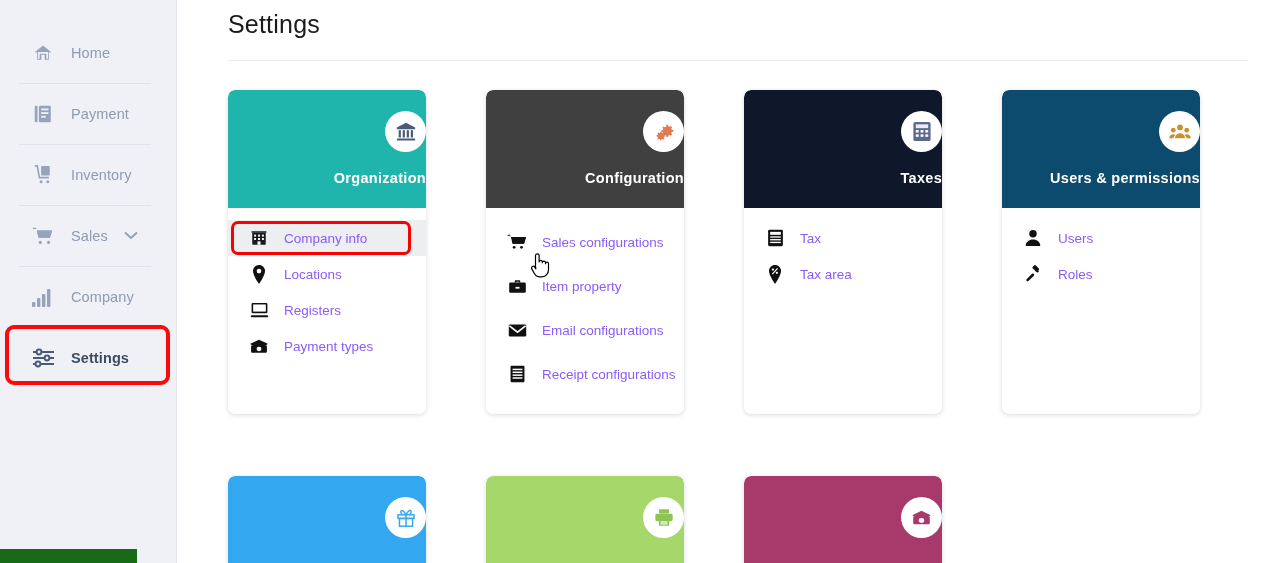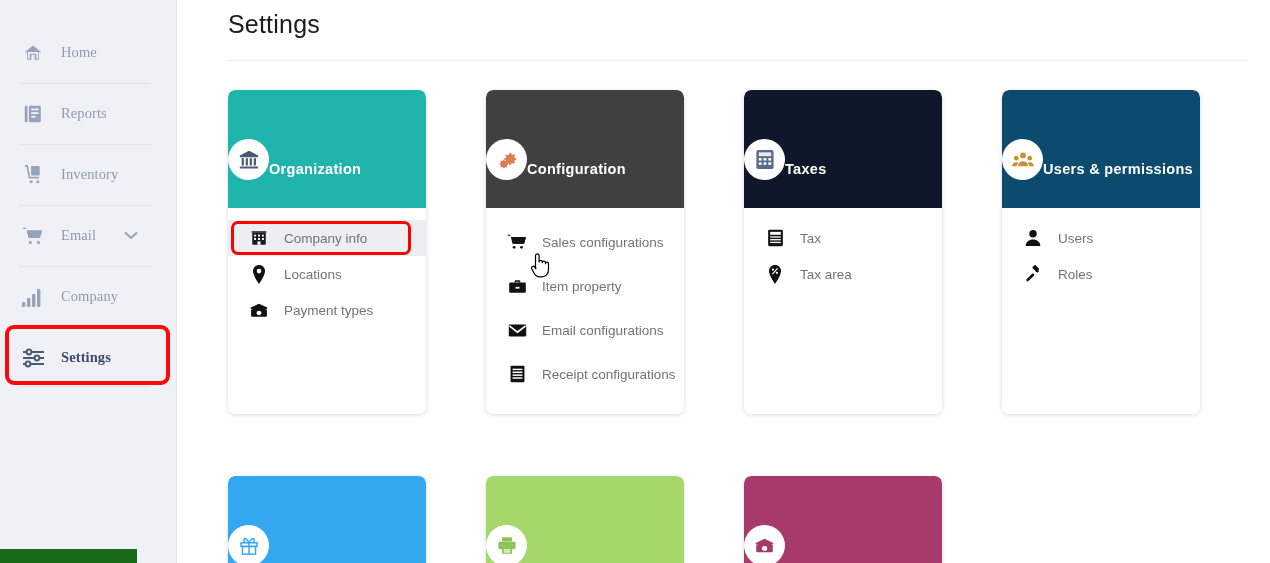--- a/index.html
+++ b/index.html
@@ -17,24 +17,23 @@
     background: #eff1f6;
     flex: 0 0 177px;
     position: relative;
     padding-top: 22px;
     border-right: 1px solid #e2e5ec;
   }
   .nav-item {
     height: 61px;
     display: flex;
     align-items: center;
-    padding-left: 19px;
+    padding-left: 29px;
     position: relative;
     cursor: pointer;
-    font-family: Liberation Serif, serif;
   }
   .nav-item + .nav-item::before,
   .nav-sep {
     content: "";
     position: absolute;
     top: 0; left: 19px; right: 25px;
     height: 1px;
     background: #e0e3ea;
   }
   .nav-icon {
@@ -109,22 +108,22 @@
     background: #ffffff;
     border-radius: 7px;
     box-shadow: 0 1px 4px rgba(60,70,90,.20);
     overflow: hidden;
     flex: 0 0 198px;
   }
   .card-top {
     height: 118px;
     border-radius: 7px 7px 0 0;
     display: flex;
-    flex-direction: row;
-    align-items: center;
+    flex-direction: column;
+    align-items: flex-end;
     padding-top: 21px;
   }
   .card-badge {
     width: 41px; height: 41px;
     border-radius: 50%;
     background: #ffffff;
     display: flex; align-items: center; justify-content: center;
   }
   .card-badge svg { display: block; }
   .card-title {
@@ -150,21 +149,21 @@
   .card-link.selected { background: #eceef0; }
   .link-icon {
     width: 20px; height: 20px;
     flex: 0 0 20px;
     display: flex; align-items: center; justify-content: center;
   }
   .link-icon svg { display: block; }
   .link-label {
     margin-left: 15px;
     font-size: 13.5px;
-    color: #737373;
+    color: #8b5cf6;
     white-space: nowrap;
   }
   
   .sel-ring {
     position: absolute;
     left: 3px; top: 1px;
     width: 180px; height: 34px;
     border: 3px solid #fb0000;
     border-radius: 7px;
     pointer-events: none;
@@ -198,21 +197,21 @@
     <div class="nav-item">
       <span class="nav-icon">
         <svg width="22" height="22" viewBox="0 0 24 24" fill="currentColor">
             <rect x="3" y="3" width="3" height="18" rx="1"></rect>
             <rect x="7.5" y="3" width="13" height="18" rx="1.5"></rect>
             <rect x="10" y="6" width="8" height="2" fill="#eff1f6"></rect>
             <rect x="10" y="10" width="8" height="2" fill="#eff1f6"></rect>
             <rect x="10" y="14" width="5" height="2" fill="#eff1f6"></rect>
           </svg>
       </span>
-      <span class="nav-label">Reports</span>
+      <span class="nav-label">Payment</span>
     </div>
 
     <div class="nav-item">
       <span class="nav-icon">
         <svg width="23" height="23" viewBox="0 0 24 24" fill="none" stroke="currentColor" stroke-width="1.7">
             <path d="M3 3h2.5l2.2 12.2h10"></path>
             <circle cx="9.5" cy="19.5" r="1.6" fill="currentColor" stroke="none"></circle>
             <circle cx="16.5" cy="19.5" r="1.6" fill="currentColor" stroke="none"></circle>
             <rect x="9.5" y="3" width="9" height="10" rx="1" fill="currentColor" stroke="none"></rect>
           </svg>
@@ -222,21 +221,21 @@
 
     <div class="nav-item">
       <span class="nav-icon">
         <svg width="24" height="22" viewBox="0 0 24 24" fill="currentColor">
             <path d="M1 3h3.2l1 3H22l-2.4 8H7.1L6 9.5 5.2 6 4.6 4.4H1V3z"></path>
             <path d="M5.2 6H22l-2.4 8H7.4L5.2 6z"></path>
             <circle cx="9" cy="19" r="1.7"></circle>
             <circle cx="18" cy="19" r="1.7"></circle>
           </svg>
       </span>
-      <span class="nav-label">Email</span>
+      <span class="nav-label">Sales</span>
       <span class="nav-caret">
         <svg width="14" height="9" viewBox="0 0 14 9" fill="none" stroke="currentColor" stroke-width="2">
             <path d="M1 1.5 7 7l6-5.5"></path>
           </svg>
       </span>
     </div>
 
     <div class="nav-item">
       <span class="nav-icon">
         <svg width="24" height="20" viewBox="0 0 24 20" fill="currentColor">
@@ -310,20 +309,30 @@
           <div class="card-link">
             <span class="link-icon">
               <svg width="16" height="19" viewBox="0 0 16 22" fill="#111">
                   <path d="M8 0C4.1 0 1 3.1 1 7c0 5.2 7 15 7 15s7-9.8 7-15c0-3.9-3.1-7-7-7z"></path>
                   <circle cx="8" cy="7" r="2.7" fill="#fff"></circle>
                 </svg>
             </span>
             <span class="link-label">Locations</span>
           </div>
 
+          <div class="card-link">
+            <span class="link-icon">
+              <svg width="19" height="18" viewBox="0 0 24 22" fill="#111">
+                  <rect x="2" y="2" width="20" height="13" rx="1.4"></rect>
+                  <rect x="4" y="4" width="16" height="9" fill="#fff"></rect>
+                  <rect x="1" y="17.5" width="22" height="2.6" rx="1.3"></rect>
+                </svg>
+            </span>
+            <span class="link-label">Registers</span>
+          </div>
 
           <div class="card-link">
             <span class="link-icon">
               <svg width="20" height="17" viewBox="0 0 24 20" fill="#111">
                   <path d="M2 6.5 12 2l10 4.5v1L12 12 2 7.5v-1z"></path>
                   <rect x="2.5" y="8.5" width="19" height="9" rx="1.4"></rect>
                   <ellipse cx="12" cy="13" rx="3" ry="2.6" fill="#fff"></ellipse>
                 </svg>
             </span>
             <span class="link-label">Payment types</span>

